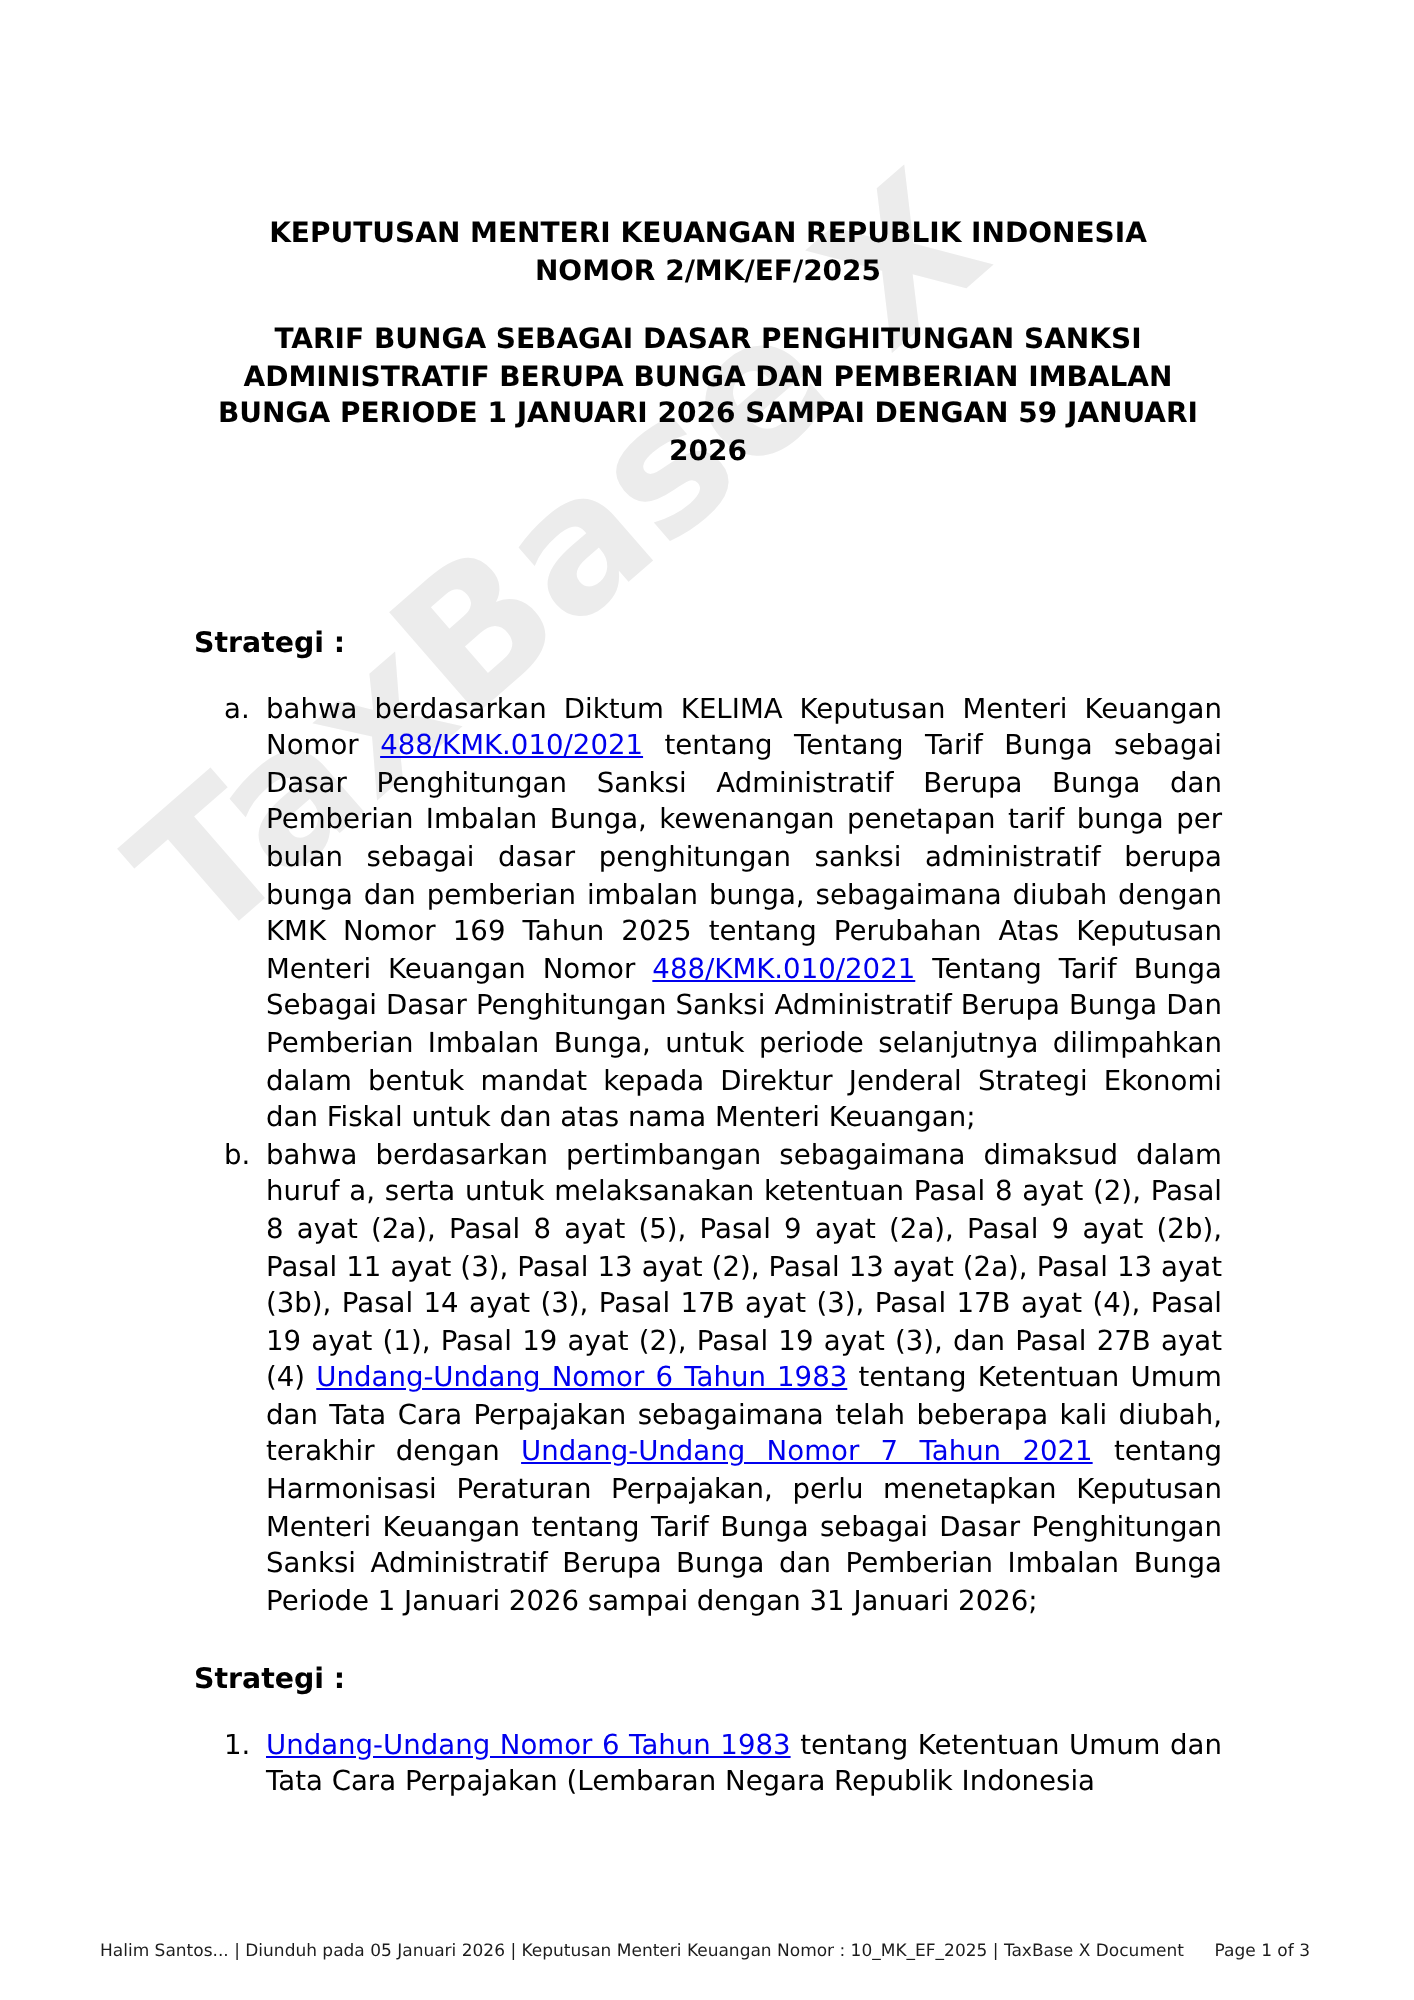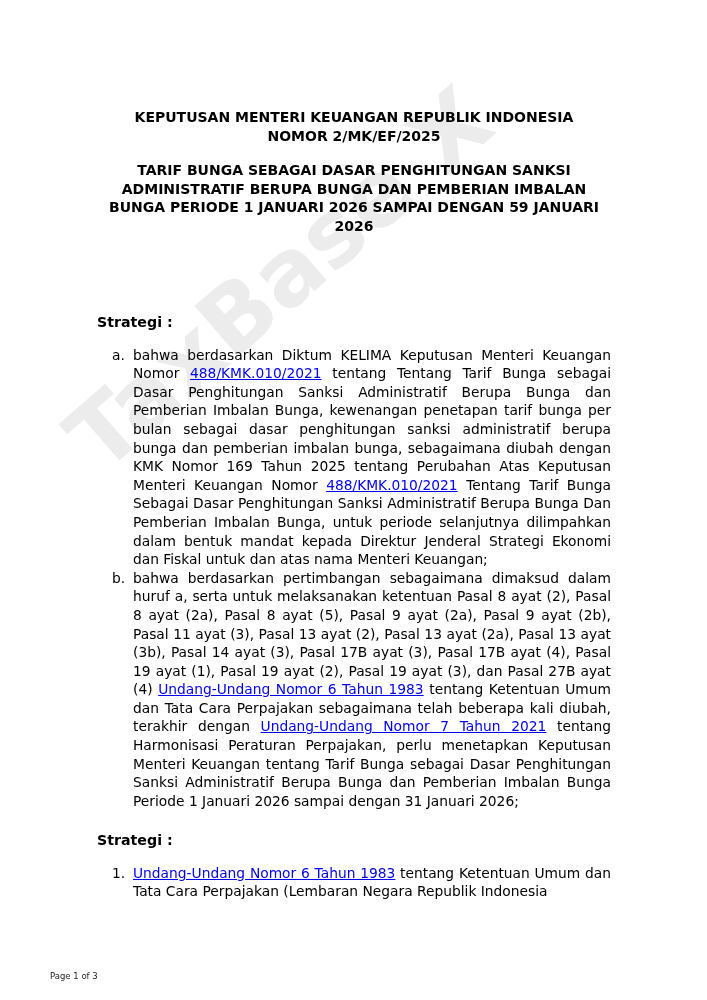--- a/index.html
+++ b/index.html
@@ -86,16 +86,17 @@
   </div>
 
   <div class="content sec mengingat">
     <div class="sec-label">Strategi :</div>
     <ol class="items" id="mengingat-list">
         <li class="item"><span class="marker">1.</span><a class="doc-link">Undang-Undang Nomor 6 Tahun 1983</a> tentang Ketentuan Umum dan Tata Cara Perpajakan (Lembaran Negara Republik Indonesia</li>
       </ol>
   </div>
 
   <div class="content footer">
+    <span>Halim Santos... | Diunduh pada 05 Januari 2026 | Keputusan Menteri Keuangan Nomor : 10_MK_EF_2025 | TaxBase X Document</span>
     <span>Page 1 of 3</span>
   </div>
 
 </div>
 
 </body></html>

